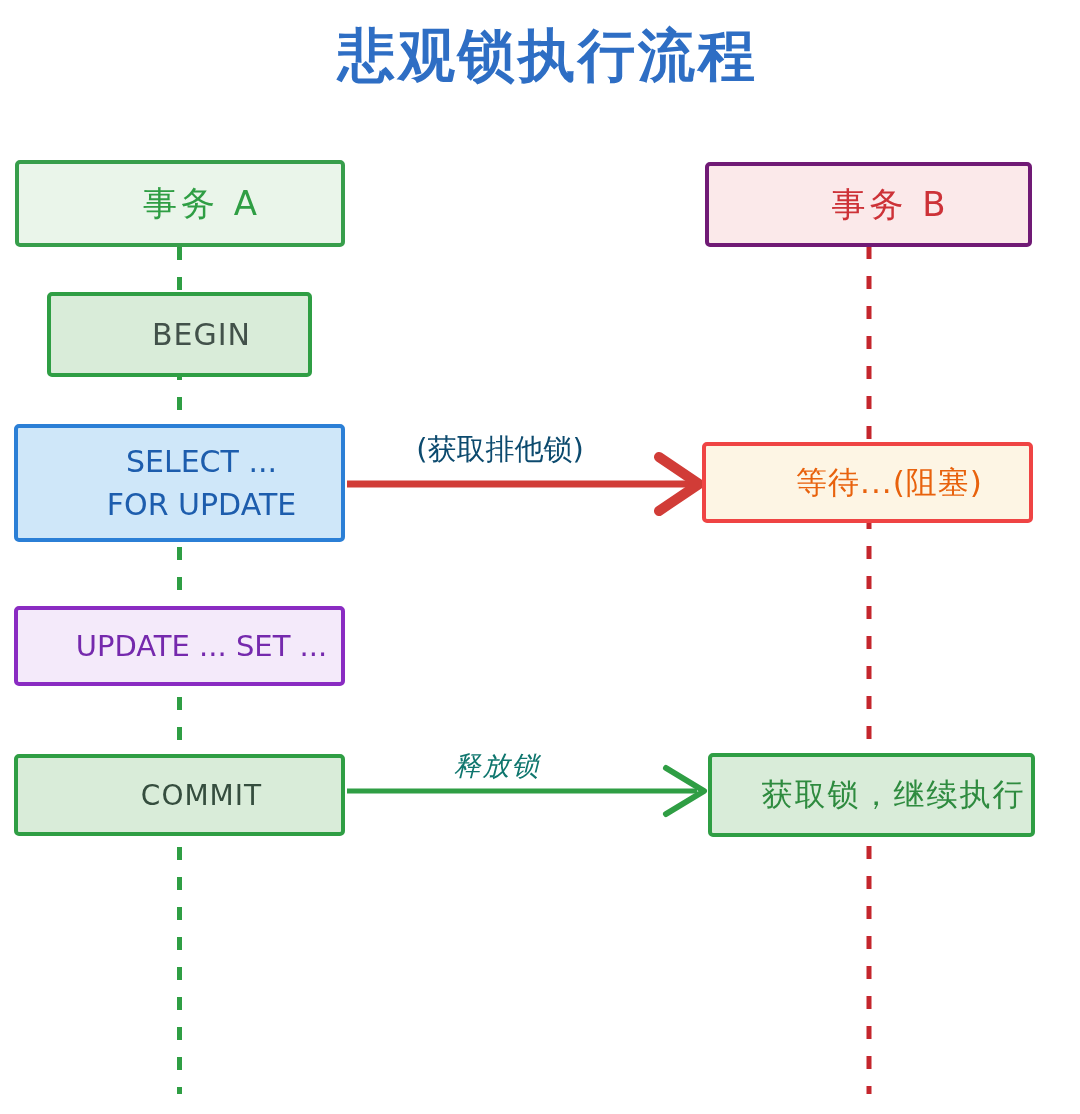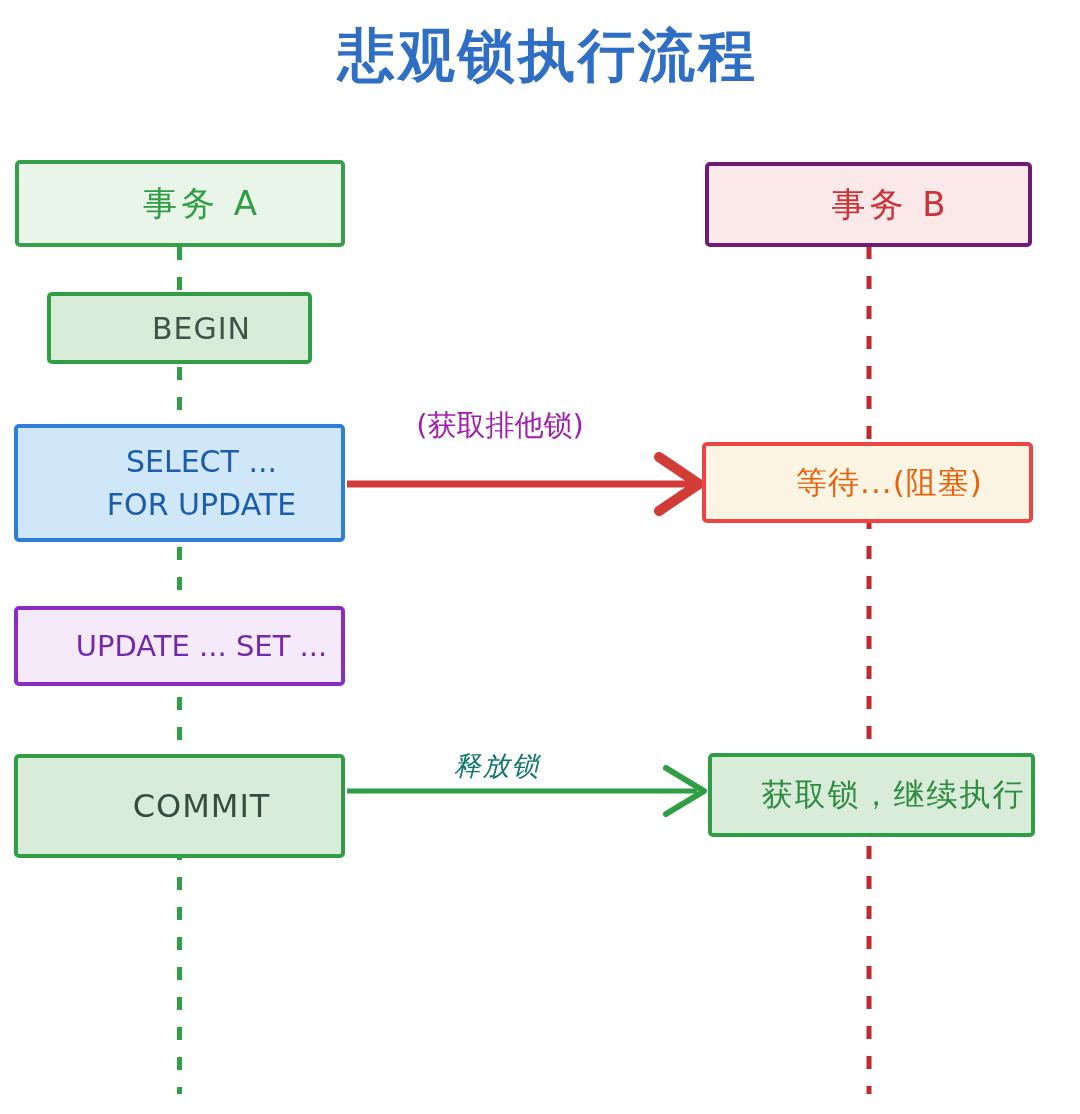--- a/index.html
+++ b/index.html
@@ -55,21 +55,21 @@
   }
   .box-header-b {
     left: 705px; top: 162px; width: 327px; height: 85px;
     border: 4px solid #701a75;
     background: #fbe9ea;
     color: #cd3238;
     font-size: 34px;
     letter-spacing: 4px;
   }
   .box-begin {
-    left: 47px; top: 292px; width: 265px; height: 72px;
+    left: 47px; top: 292px; width: 265px; height: 85px;
     border: 4px solid #2f9e44;
     background: #d9ecd9;
     color: #42514a;
     font-size: 30px;
     letter-spacing: 1px;
   }
   .box-select {
     left: 14px; top: 424px; width: 331px; height: 118px;
     border: 4px solid #2b7fd6;
     background: #cfe7f9;
@@ -79,25 +79,25 @@
     line-height: 1.45;
   }
   .box-update {
     left: 14px; top: 606px; width: 331px; height: 80px;
     border: 4px solid #8a2bc2;
     background: #f4eafa;
     color: #7529ad;
     font-size: 29px;
   }
   .box-commit {
-    left: 14px; top: 754px; width: 331px; height: 104px;
+    left: 14px; top: 754px; width: 331px; height: 82px;
     border: 4px solid #2f9e44;
     background: #d9ecd9;
     color: #354d3e;
-    font-size: 32px;
+    font-size: 28px;
     letter-spacing: 1px;
   }
   .box-wait {
     left: 702px; top: 442px; width: 331px; height: 81px;
     border: 4px solid #ef4444;
     background: #fdf5e4;
     color: #e8620d;
     font-size: 31px;
     letter-spacing: 1px;
   }
@@ -107,22 +107,22 @@
     background: #d9ecd9;
     color: #2e8b3f;
     font-size: 31px;
     letter-spacing: 2px;
   }
   .arrow-label {
     position: absolute;
     text-align: center;
   }
   .label-acquire {
-    left: 355px; top: 406px; width: 290px;
-    color: #a21caf;
+    left: 355px; top: 430px; width: 290px;
+    color: #0c4a6e;
     font-size: 29px;
   }
   .label-release {
     left: 357px; top: 748px; width: 280px;
     color: #0f766e;
     font-size: 27px;
     letter-spacing: 2px;
     font-style: italic;
   }
 </style>

